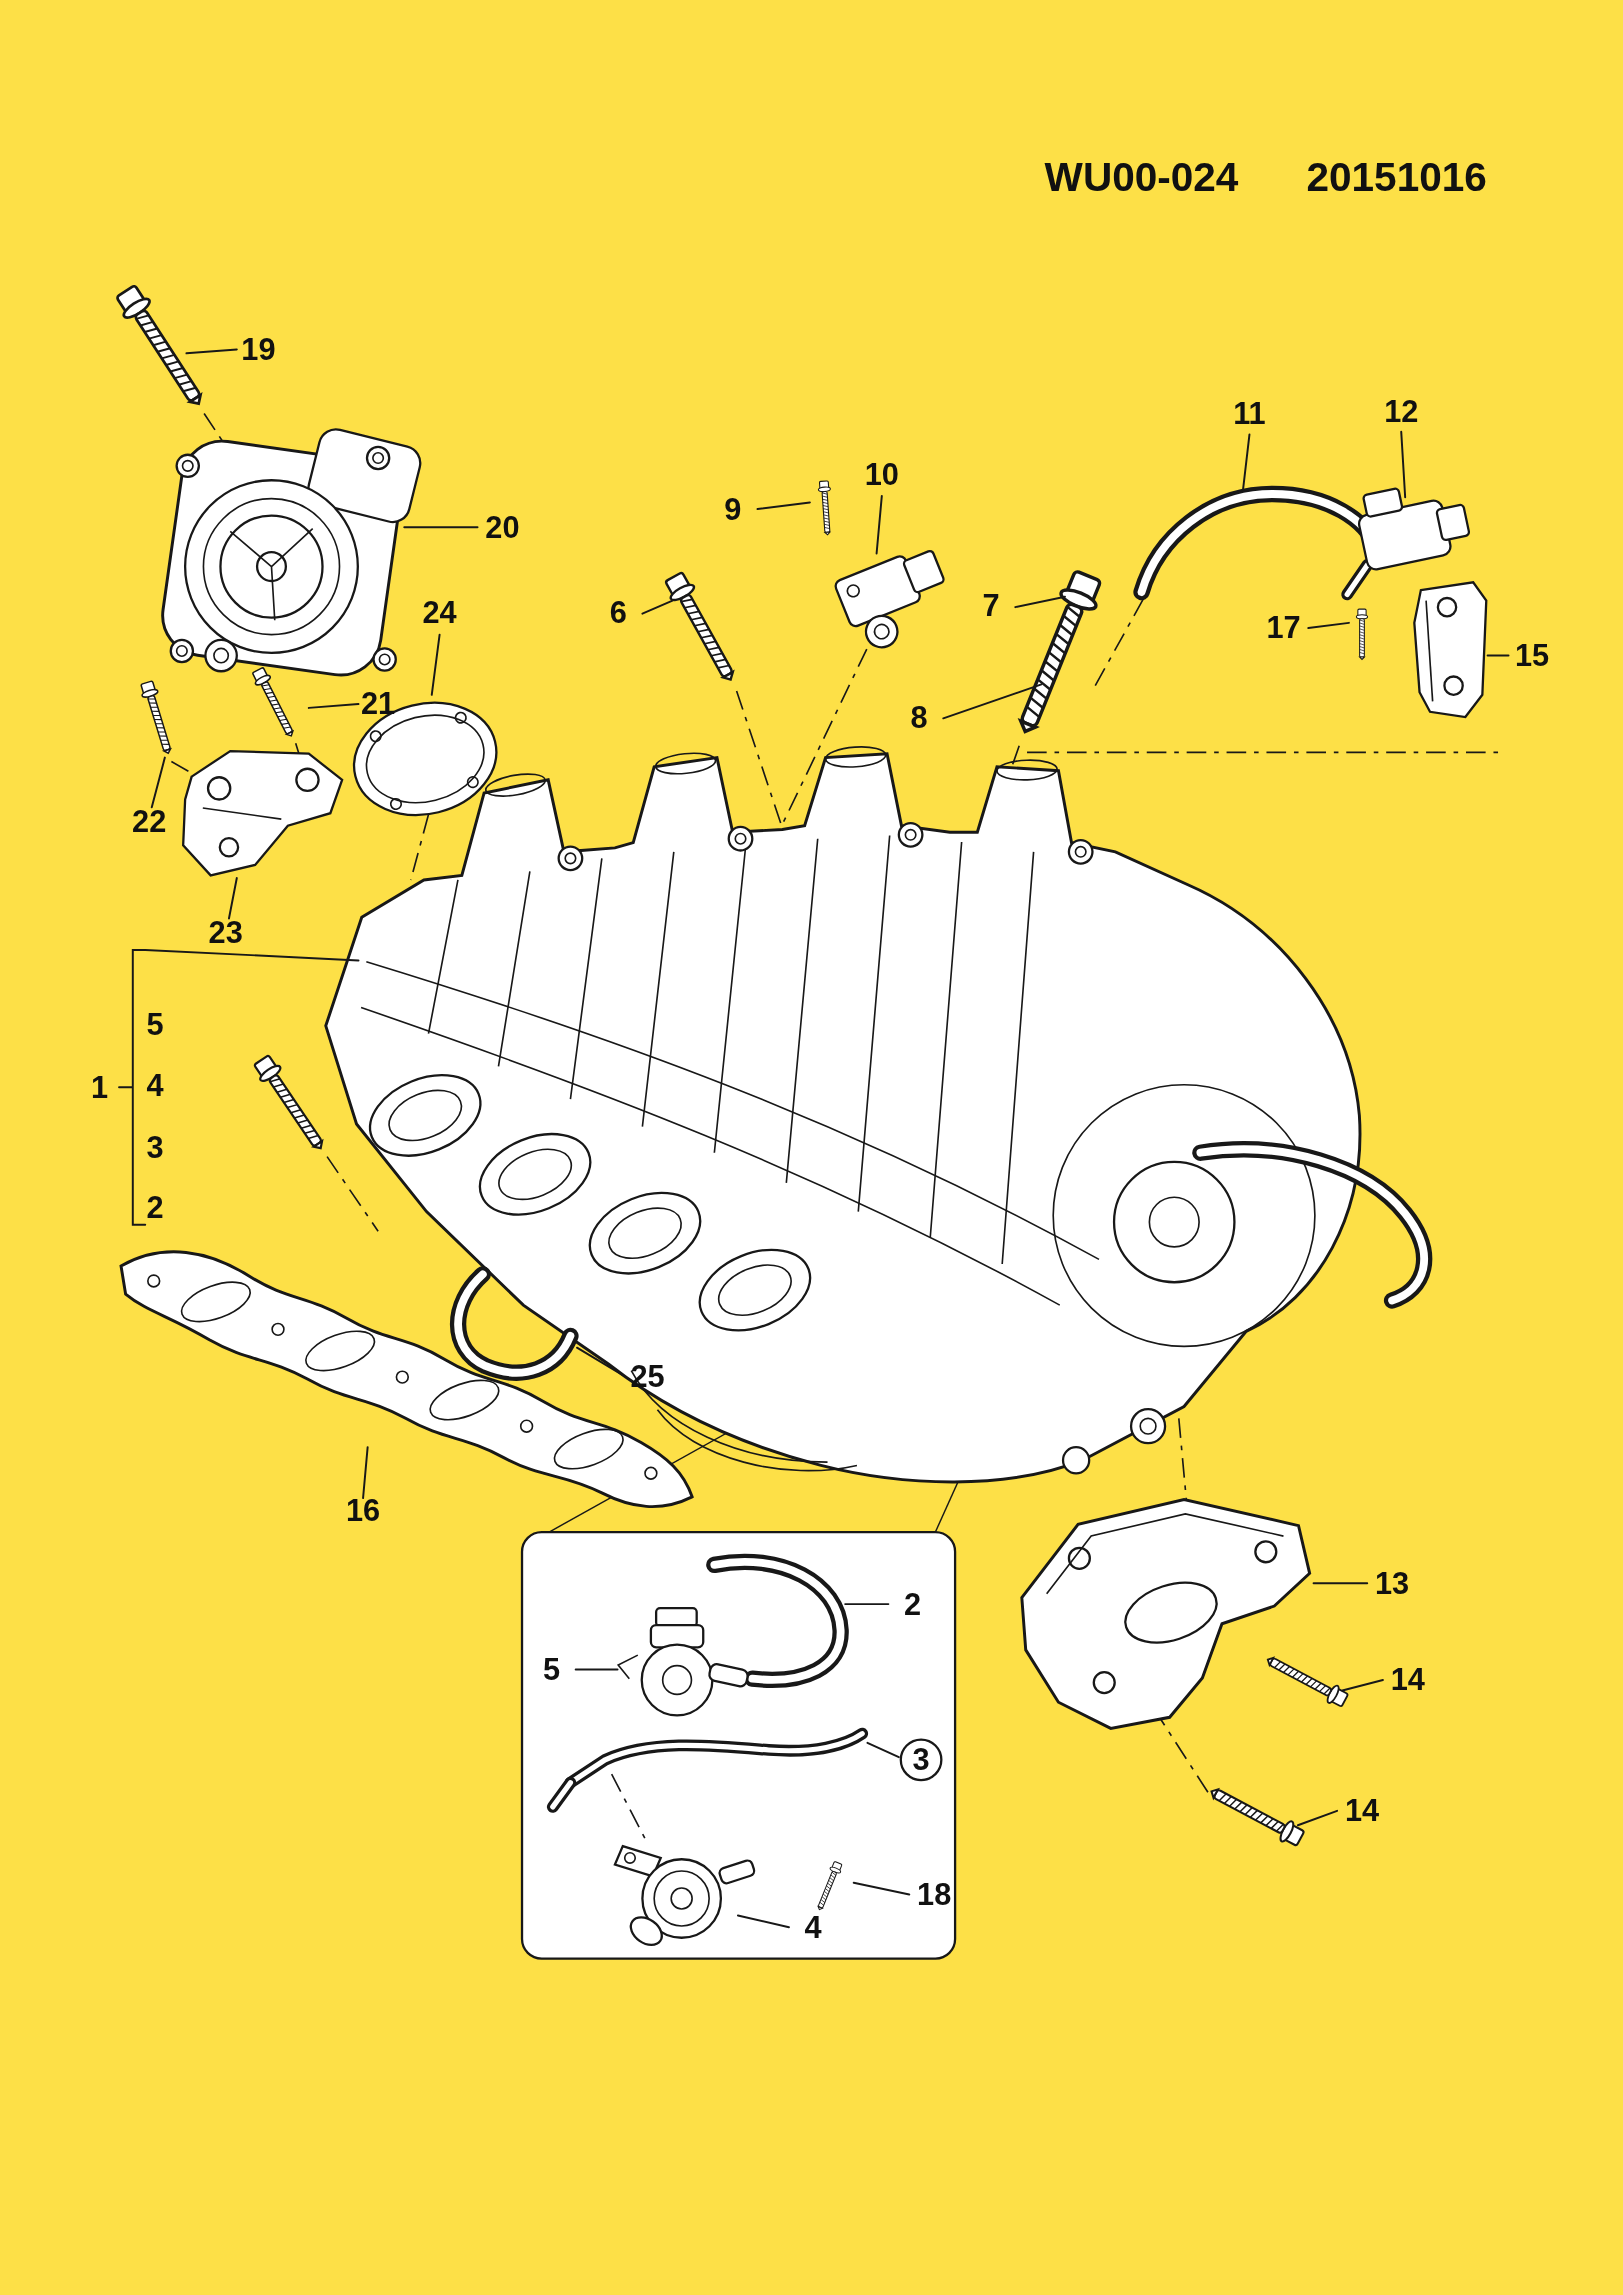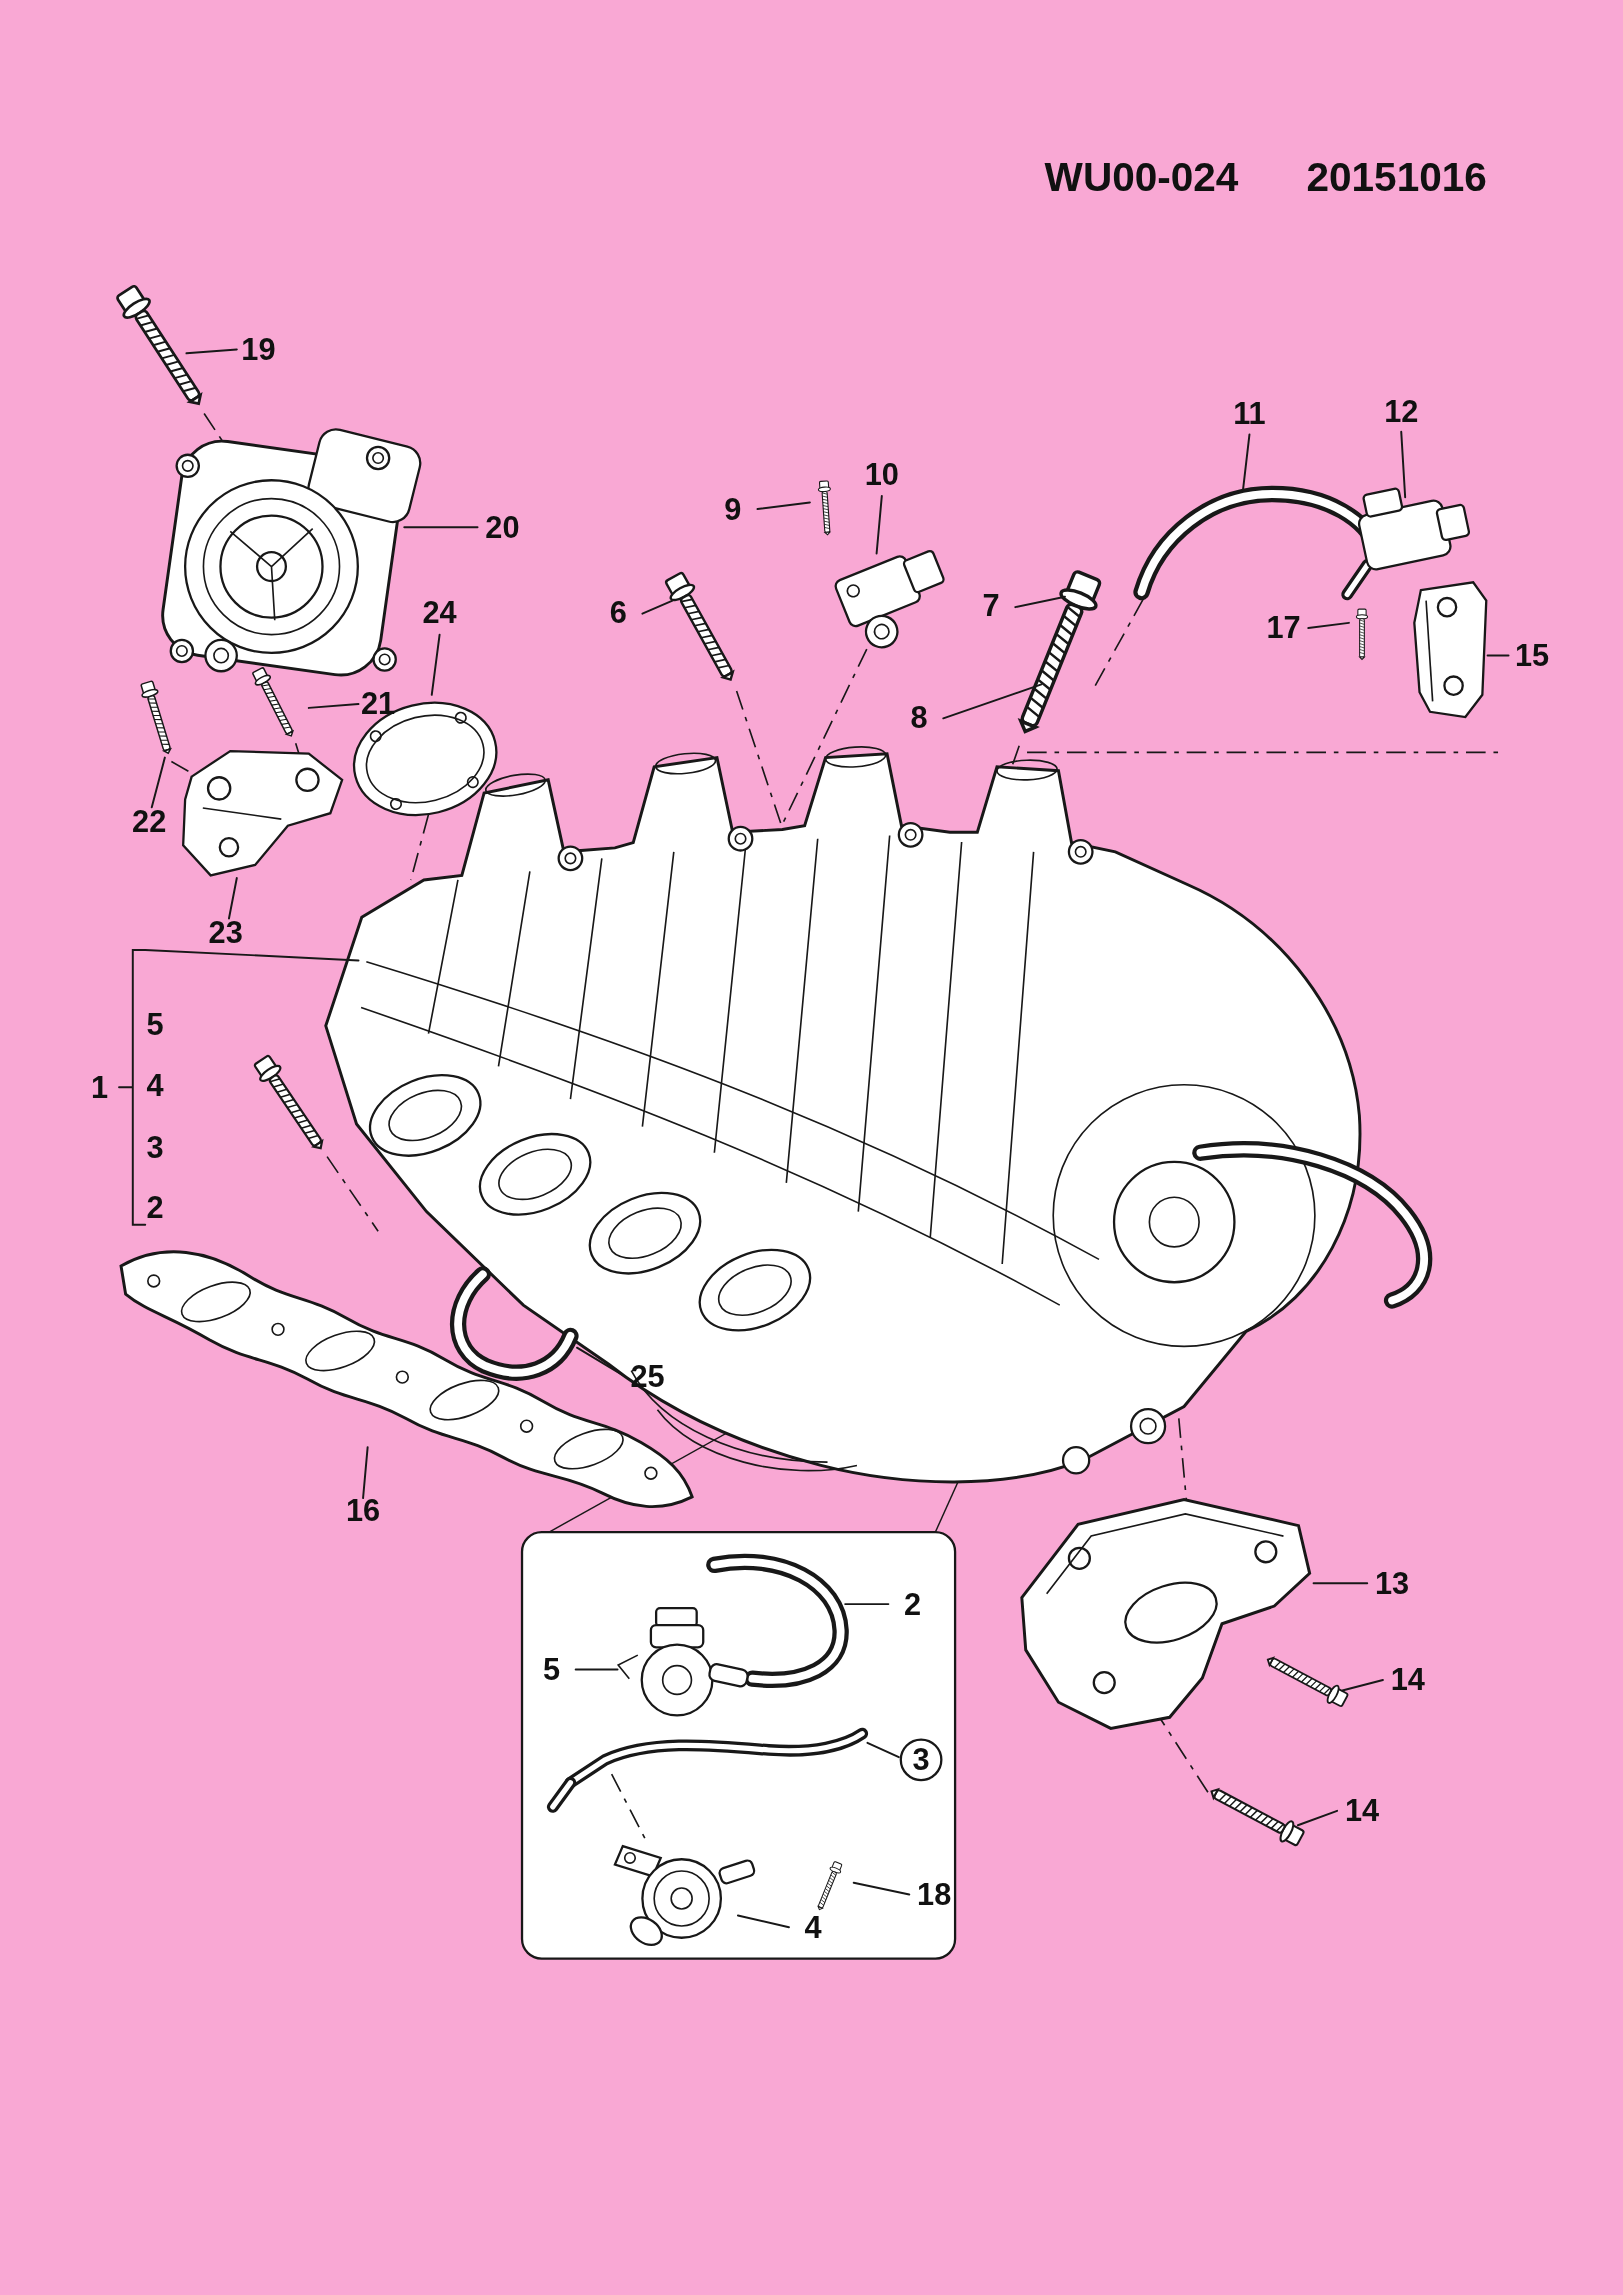--- a/index.html
+++ b/index.html
@@ -1,16 +1,16 @@
 <!DOCTYPE html>
 <html style="font-size:10.5px"><head>
 <meta charset="utf-8">
 <style>
   html,body{margin:0;padding:0;background:#fff;}
-  .page{width:1623px;height:2295px;background:#f9a8d4;position:relative;font-family:"Liberation Sans",sans-serif;}
+  .page{width:1623px;height:2295px;background:#fde047;position:relative;font-family:"Liberation Sans",sans-serif;}
   svg{display:block;}
   .pf{fill:#fff;stroke:#181818;stroke-width:3.5;}
   .pf4{fill:#fff;stroke:#181818;stroke-width:4.5;}
   .p2{fill:none;stroke:#181818;stroke-width:2.5;}
   .leader{fill:none;stroke:#181818;stroke-width:3;stroke-linecap:round;}
   .cline{fill:none;stroke:#181818;stroke-width:2.5;stroke-dasharray:30 12 7 12;}
   .ray{fill:none;stroke:#181818;stroke-width:2.2;}
   .tube-o{fill:none;stroke:#181818;stroke-width:25;stroke-linecap:round;}
   .tube-i{fill:none;stroke:#fff;stroke-width:12;stroke-linecap:round;}
   .tube2-o{fill:none;stroke:#181818;stroke-width:18;stroke-linecap:round;}

